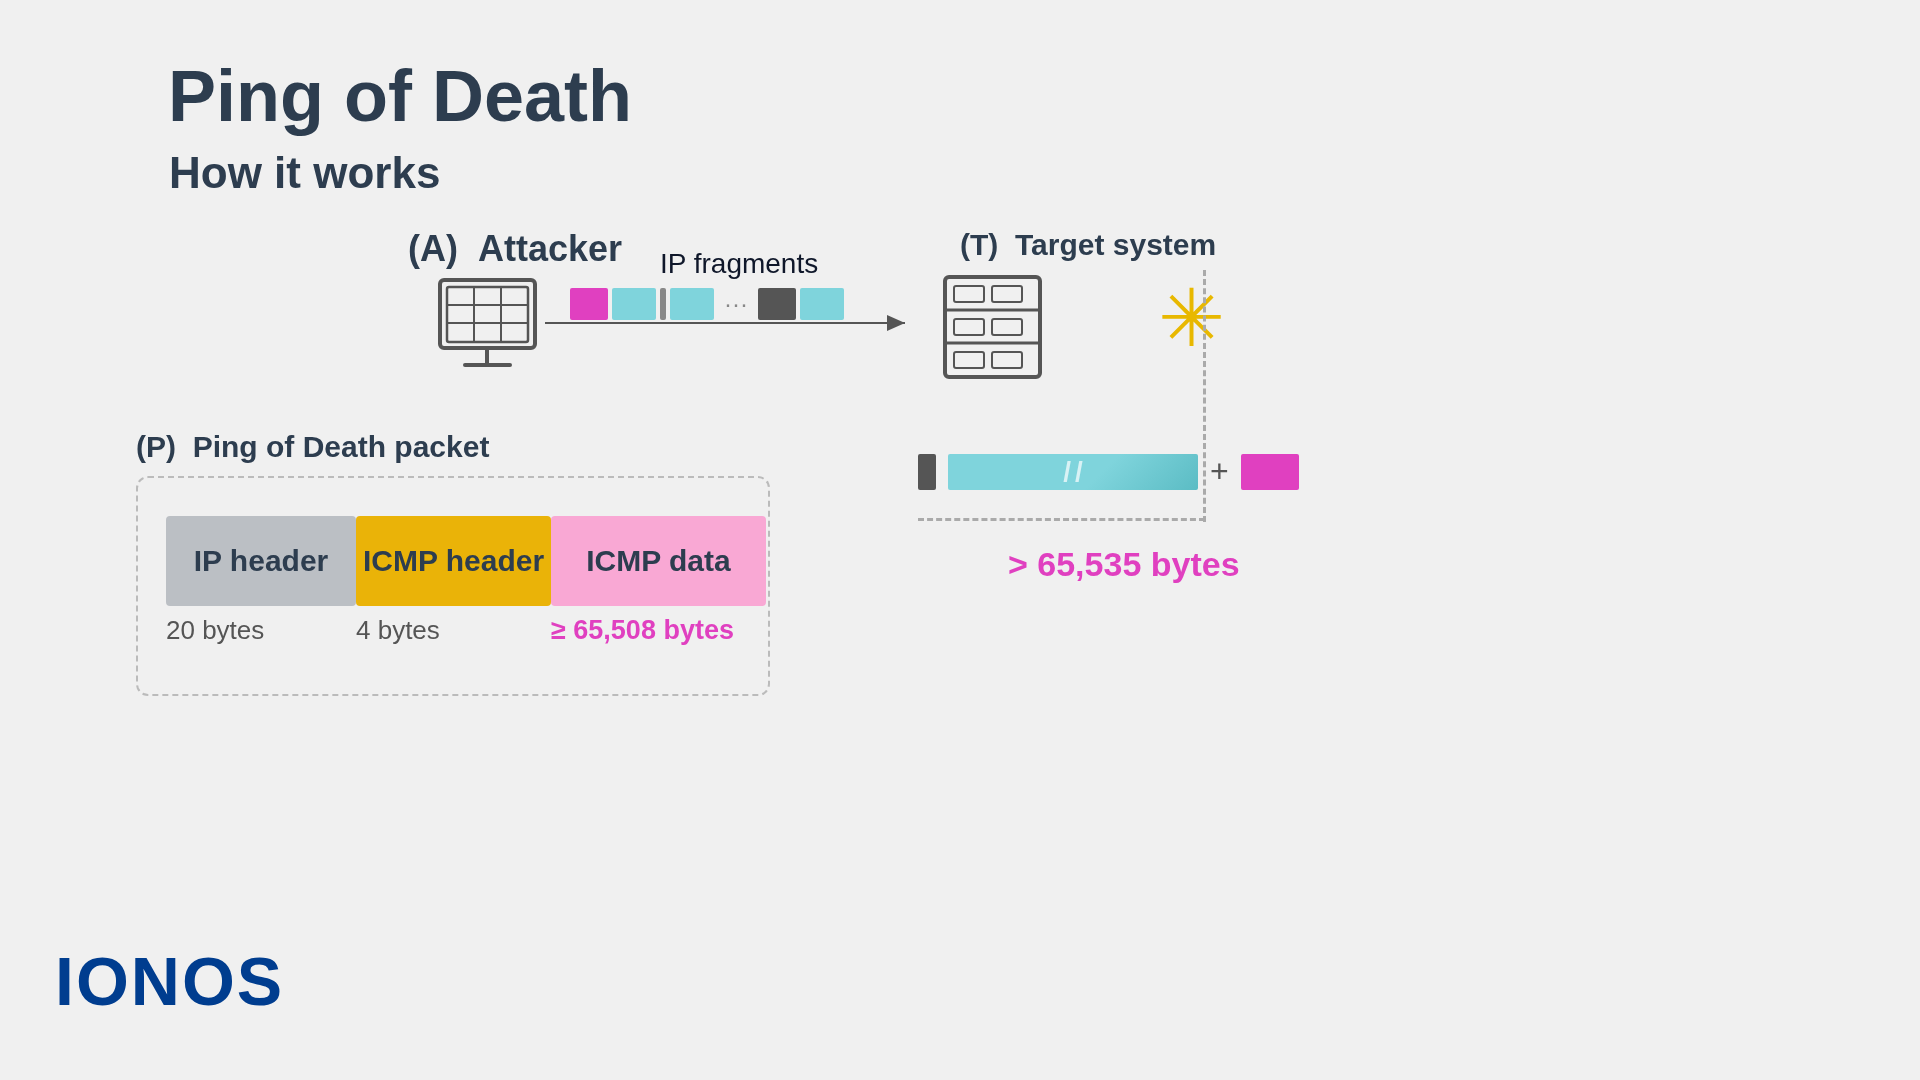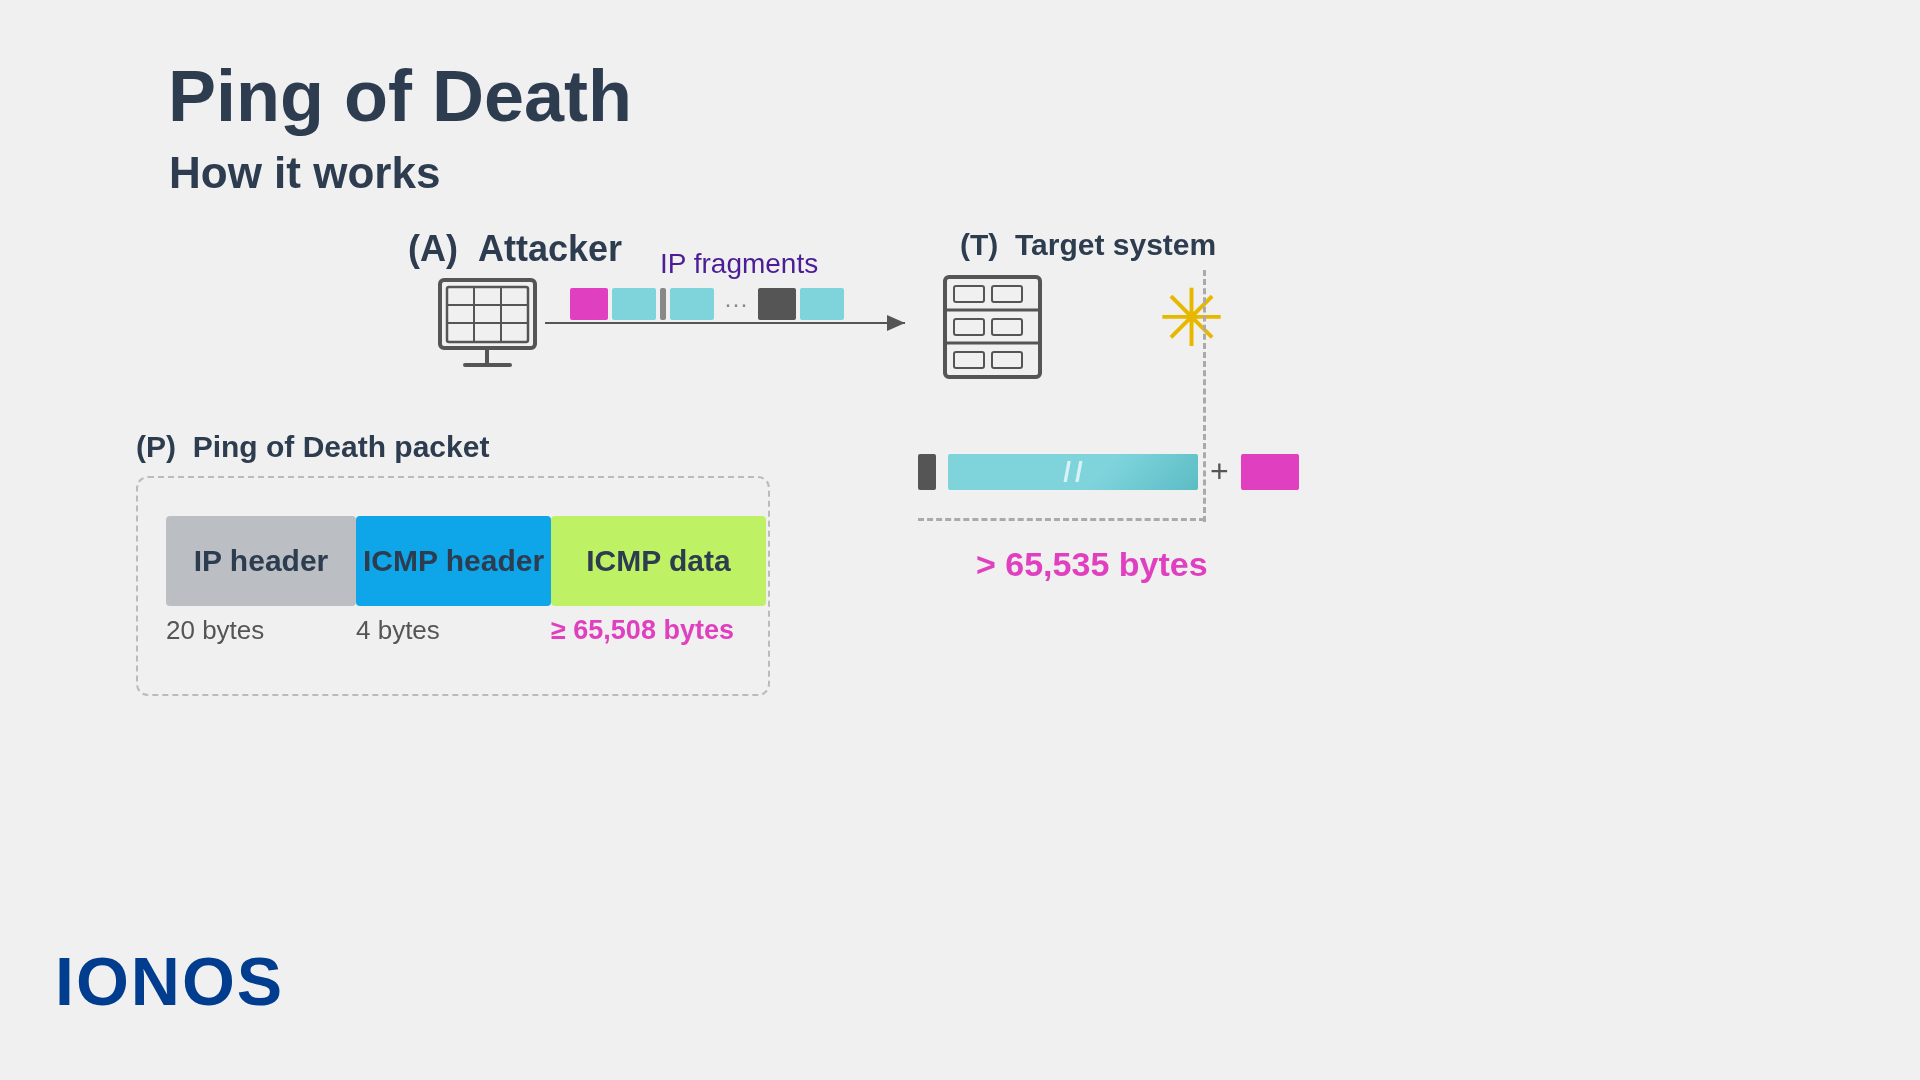--- a/index.html
+++ b/index.html
@@ -73,21 +73,21 @@
       border-top: 8px solid transparent;
       border-bottom: 8px solid transparent;
     }
 
     
     .fragments-label {
       position: absolute;
       top: 248px;
       left: 660px;
       font-size: 28px;
-      color: #4c1d95;
+      color: #0f172a;
     }
 
     
     .fragments-container {
       position: absolute;
       top: 288px;
       left: 570px;
       display: flex;
       align-items: center;
       gap: 4px;
@@ -204,21 +204,21 @@
       width: 58px;
       height: 36px;
       background: #e040c0;
       border-radius: 2px;
     }
 
     
     .bytes-label-right {
       position: absolute;
       top: 545px;
-      left: 976px;
+      left: 1008px;
       font-size: 34px;
       font-weight: 700;
       color: #e040c0;
     }
 
     
     .packet-label {
       position: absolute;
       top: 430px;
       left: 136px;
@@ -260,25 +260,25 @@
       font-size: 30px;
       font-weight: 600;
       color: #2d3d4f;
       border-radius: 4px;
     }
     .hdr-ip {
       background: #bbbfc4;
       width: 190px;
     }
     .hdr-icmp-h {
-      background: #0ea5e9;
+      background: #eab308;
       width: 195px;
     }
     .hdr-icmp-d {
-      background: #bef264;
+      background: #f9a8d4;
       width: 215px;
     }
 
     
     .bytes-row {
       position: absolute;
       top: 615px;
       left: 166px;
       display: flex;
       align-items: center;

